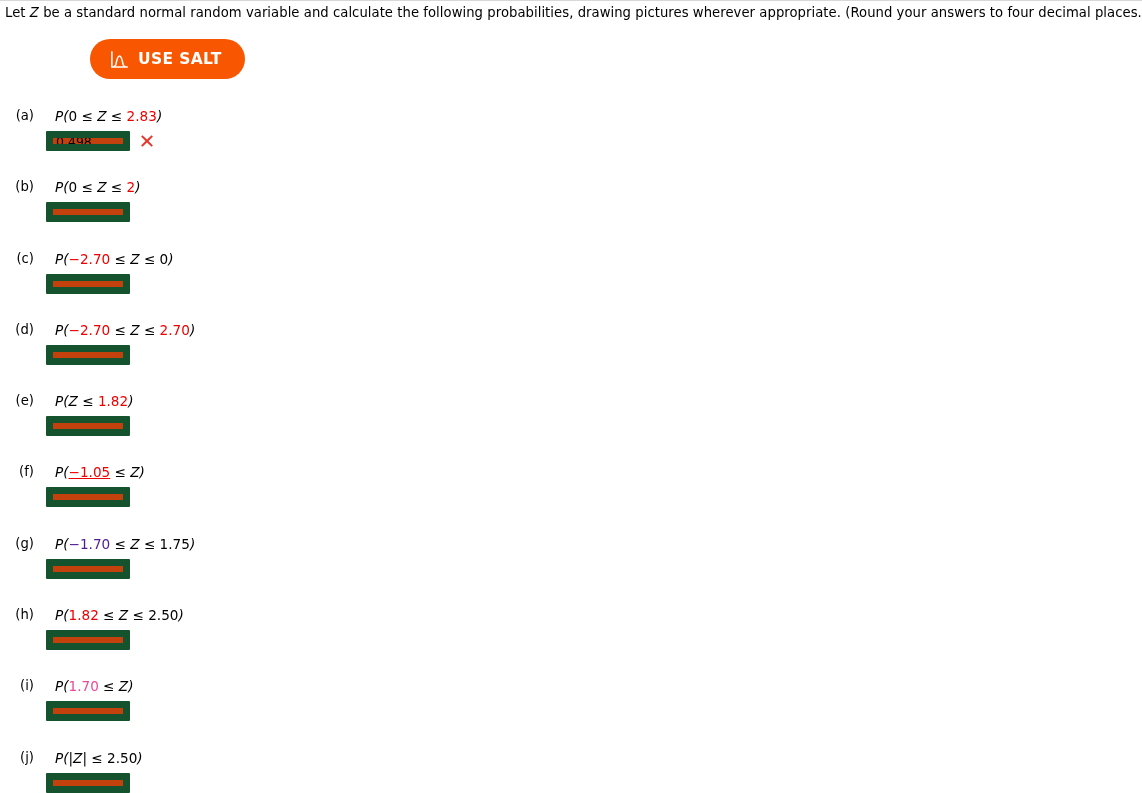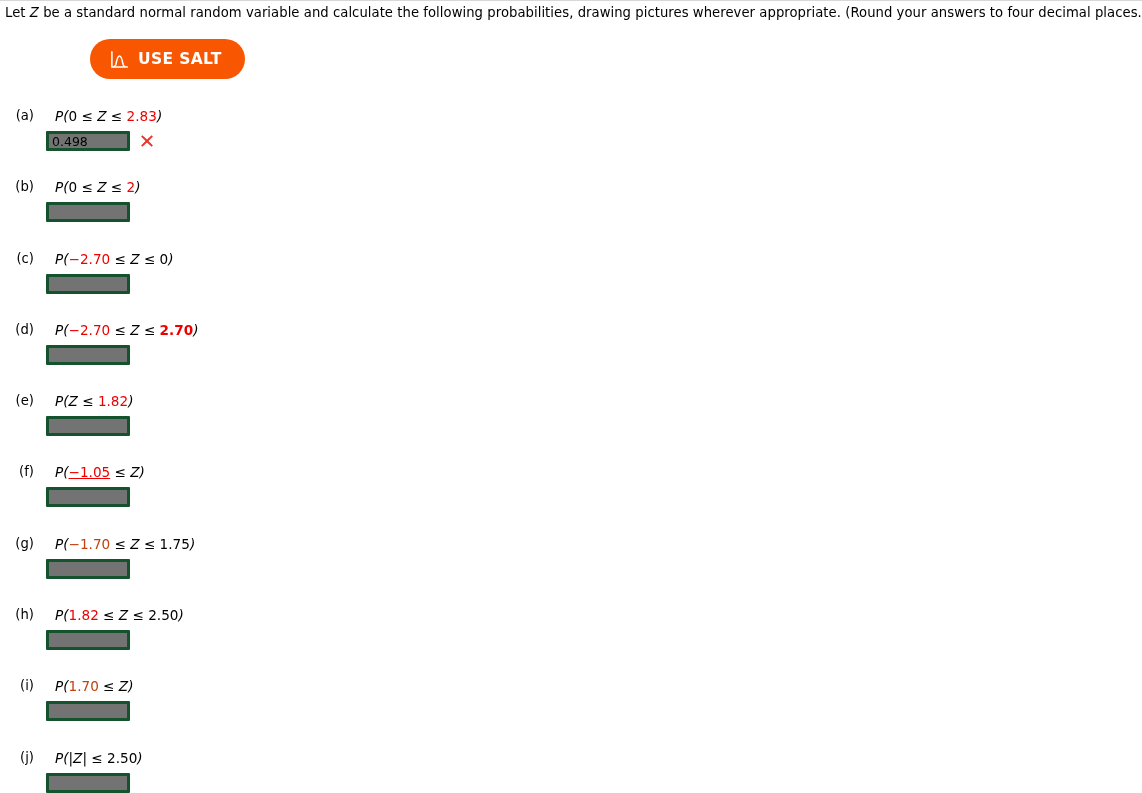--- a/index.html
+++ b/index.html
@@ -94,23 +94,23 @@
     position: absolute;
     left: 46px;
     top: 26px;
     display: flex;
     align-items: center;
   }
   .answer-input {
     width: 84px;
     height: 20px;
     box-sizing: border-box;
-    border: 3px solid #14532d;
+    border: 7px solid #14532d;
     border-radius: 1px;
-    background: #737373;
+    background: #c2410c;
     font-family: "DejaVu Sans", "Liberation Sans", sans-serif;
     font-size: 12.5px;
     color: #000000;
     padding: 0 3px;
     outline: none;
   }
   .mark-wrong {
     margin-left: 10px;
     width: 14px;
     height: 14px;
@@ -156,56 +156,56 @@
     </div>
     <div class="item">
       <div class="item-label">(c)</div>
       <div class="item-expr"><span>P(</span><span class="num" style="color: rgb(238, 0, 0);">−2.70</span><span class="num"> ≤ </span><span>Z</span><span class="num"> ≤ </span><span class="num">0</span><span>)</span></div>
       <div class="answer-row">
         <input type="text" class="answer-input" style="">
       </div>
     </div>
     <div class="item">
       <div class="item-label">(d)</div>
-      <div class="item-expr"><span>P(</span><span class="num" style="color: rgb(238, 0, 0);">−2.70</span><span class="num"> ≤ </span><span>Z</span><span class="num"> ≤ </span><span class="num" style="color: rgb(238, 0, 0); font-weight: bold;">2.70</span><span>)</span></div>
+      <div class="item-expr"><span>P(</span><span class="num" style="color: rgb(238, 0, 0);">−2.70</span><span class="num"> ≤ </span><span>Z</span><span class="num"> ≤ </span><span class="num" style="color: rgb(238, 0, 0);">2.70</span><span>)</span></div>
       <div class="answer-row">
         <input type="text" class="answer-input" style="">
       </div>
     </div>
     <div class="item">
       <div class="item-label">(e)</div>
       <div class="item-expr"><span>P(</span><span>Z</span><span class="num"> ≤ </span><span class="num" style="color: rgb(238, 0, 0);">1.82</span><span>)</span></div>
       <div class="answer-row">
         <input type="text" class="answer-input" style="">
       </div>
     </div>
     <div class="item">
       <div class="item-label">(f)</div>
       <div class="item-expr"><span>P(</span><span class="num" style="color: rgb(238, 0, 0); text-decoration: underline;">−1.05</span><span class="num"> ≤ </span><span>Z</span><span>)</span></div>
       <div class="answer-row">
         <input type="text" class="answer-input" style="">
       </div>
     </div>
     <div class="item">
       <div class="item-label">(g)</div>
-      <div class="item-expr"><span>P(</span><span class="num" style="color: #c2410c;">−1.70</span><span class="num"> ≤ </span><span>Z</span><span class="num"> ≤ </span><span class="num">1.75</span><span>)</span></div>
+      <div class="item-expr"><span>P(</span><span class="num" style="color: #4c1d95;">−1.70</span><span class="num"> ≤ </span><span>Z</span><span class="num"> ≤ </span><span class="num">1.75</span><span>)</span></div>
       <div class="answer-row">
         <input type="text" class="answer-input" style="">
       </div>
     </div>
     <div class="item">
       <div class="item-label">(h)</div>
       <div class="item-expr"><span>P(</span><span class="num" style="color: rgb(238, 0, 0);">1.82</span><span class="num"> ≤ </span><span>Z</span><span class="num"> ≤ </span><span class="num">2.50</span><span>)</span></div>
       <div class="answer-row">
         <input type="text" class="answer-input" style="">
       </div>
     </div>
     <div class="item">
       <div class="item-label">(i)</div>
-      <div class="item-expr"><span>P(</span><span class="num" style="color: #c2410c;">1.70</span><span class="num"> ≤ </span><span>Z</span><span>)</span></div>
+      <div class="item-expr"><span>P(</span><span class="num" style="color: #ec4899;">1.70</span><span class="num"> ≤ </span><span>Z</span><span>)</span></div>
       <div class="answer-row">
         <input type="text" class="answer-input" style="">
       </div>
     </div>
     <div class="item">
       <div class="item-label">(j)</div>
       <div class="item-expr"><span>P(|</span><span>Z</span><span class="num">| ≤ </span><span class="num">2.50</span><span>)</span></div>
       <div class="answer-row">
         <input type="text" class="answer-input" style="">
       </div>

